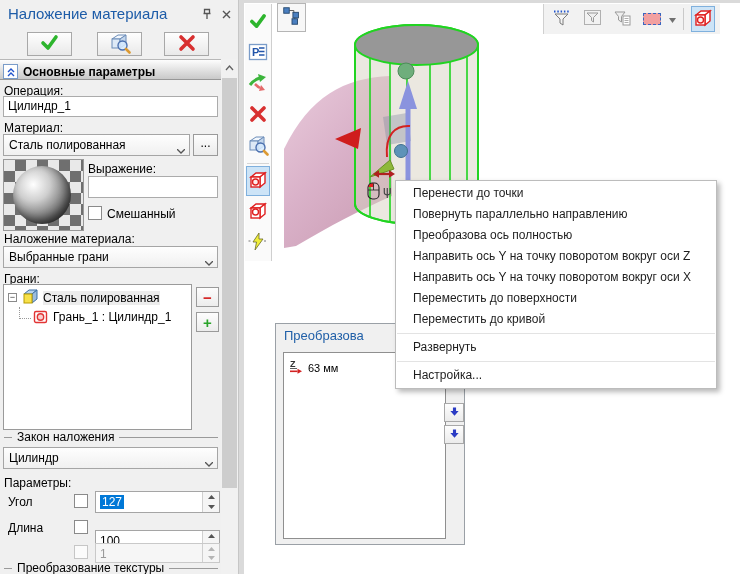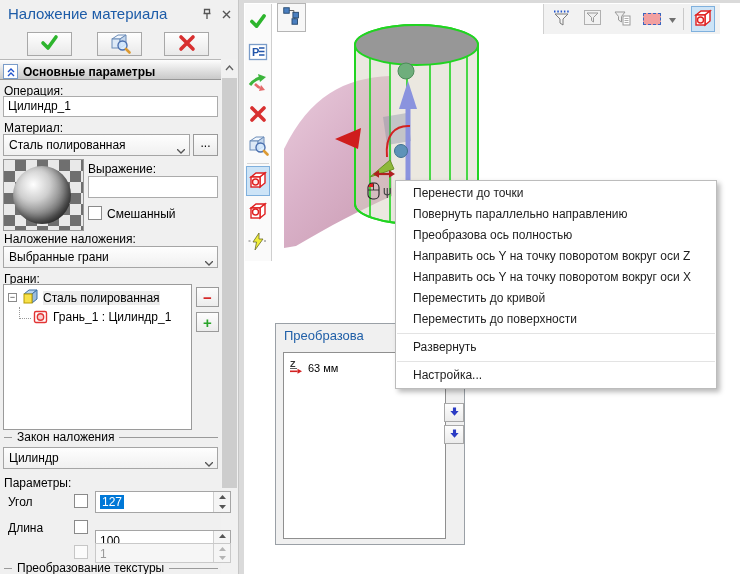--- a/index.html
+++ b/index.html
@@ -42,21 +42,21 @@
   .expander{width:9px;height:9px;border:1px solid #8a8a8a;box-sizing:border-box;font-size:9px;line-height:6px;text-align:center;color:#333;margin-right:4px;flex:none;}
   .connector{width:12px;height:12px;border-left:1px dotted #999;border-bottom:1px dotted #999;box-sizing:border-box;margin:-8px 2px 0 0;flex:none;}
   .ticon{margin-right:4px;flex:none;display:flex;}
   .hl{background:#ececec;}
   .side-btn{position:absolute;left:196px;width:23px;height:20px;background:linear-gradient(#fdfdfd,#ececec);
             border:1px solid #9a9a9a;box-sizing:border-box;display:flex;align-items:center;justify-content:center;font-weight:bold;font-size:15px;}
   .minus{top:287px;color:#d42020;} .plus{top:312px;color:#2aa42a;}
   .grp{position:absolute;display:flex;align-items:center;white-space:nowrap;}
   .grp::before{content:"";width:8px;border-top:1px solid #9a9a9a;margin-right:5px;}
   .grp::after{content:"";flex:1;border-top:1px solid #9a9a9a;margin-left:5px;}
-  .spin{position:absolute;left:95px;width:136px;height:22px;background:#fff;border:1px solid #a5a5a5;box-sizing:border-box;}
+  .spin{position:absolute;left:95px;width:125px;height:22px;background:#fff;border:1px solid #a5a5a5;box-sizing:border-box;}
   .spin .val{position:absolute;left:4px;top:3px;}
   .spin .sel{background:#0078d7;color:#fff;padding:0 2px;}
   .updown{position:absolute;right:0;top:0;bottom:0;width:16px;border-left:1px solid #cfcfcf;background:#f5f5f5;
           display:flex;flex-direction:column;align-items:center;justify-content:space-around;}
   .spin.dis{background:#f6f6f6;border-color:#c9c9c9;} .spin.dis .val{color:#9a9a9a;}
   
   .scene{position:absolute;left:244px;top:3px;z-index:1;}
   .vtb{position:absolute;left:245px;top:4px;width:26px;background:#fafafa;border-right:1px solid #cfcfcf;padding:2px 0;z-index:3;}
   .vbtn{width:24px;height:30px;margin:1px auto;display:flex;align-items:center;justify-content:center;box-sizing:border-box;}
   .vbtn.sel{background:#cde4f7;border:1px solid #7fb0dd;}
@@ -160,21 +160,21 @@
 
     <div class="preview">
       <div class="sphere"></div>
     </div>
 
     <div class="lbl" style="left:88px;top:162px">Выражение:</div>
     <div class="txt" style="left:88px;top:176px;width:130px;height:22px"></div>
     <div class="cb" style="left:88px;top:206px"></div>
     <div class="lbl" style="left:107px;top:207px">Смешанный</div>
 
-    <div class="lbl" style="left:4px;top:232px">Наложение наложения:</div>
+    <div class="lbl" style="left:4px;top:232px">Наложение материала:</div>
     <div class="dd" style="left:3px;top:246px;width:215px;height:22px">
       <span class="dd-text">Выбранные грани</span>
       <span class="chev"><svg width="8" height="5" viewBox="0 0 8 5">
             <polyline points="0,0 4,4 8,0" fill="none" stroke="#555" stroke-width="1.3"></polyline>
           </svg></span>
     </div>
 
     <div class="lbl" style="left:4px;top:272px">Грани:</div>
     <div class="tree">
       <div class="trow root">
@@ -438,22 +438,22 @@
           </svg></span>
     </div>
   </div>
 
   <div class="menu">
     <div class="mi">Перенести до точки</div>
     <div class="mi">Повернуть параллельно направлению</div>
     <div class="mi">Преобразова ось полностью</div>
     <div class="mi">Направить ось Y на точку поворотом вокруг оси Z</div>
     <div class="mi">Направить ось Y на точку поворотом вокруг оси X</div>
+    <div class="mi">Переместить до поверхности</div>
     <div class="mi">Переместить до кривой</div>
-    <div class="mi">Переместить до поверхности</div>
     <div class="msep"></div>
     <div class="mi">Развернуть</div>
     <div class="msep"></div>
     <div class="mi">Настройка...</div>
   </div>
 
   <svg class="cursor-ovl" width="36" height="42" viewBox="0 0 36 42">
     <g>
       <line x1="11" y1="10" x2="25" y2="10" stroke="#b02020" stroke-width="2.2"></line>
       <polygon points="7,10 13,6.2 13,13.8" fill="#b02020"></polygon>

